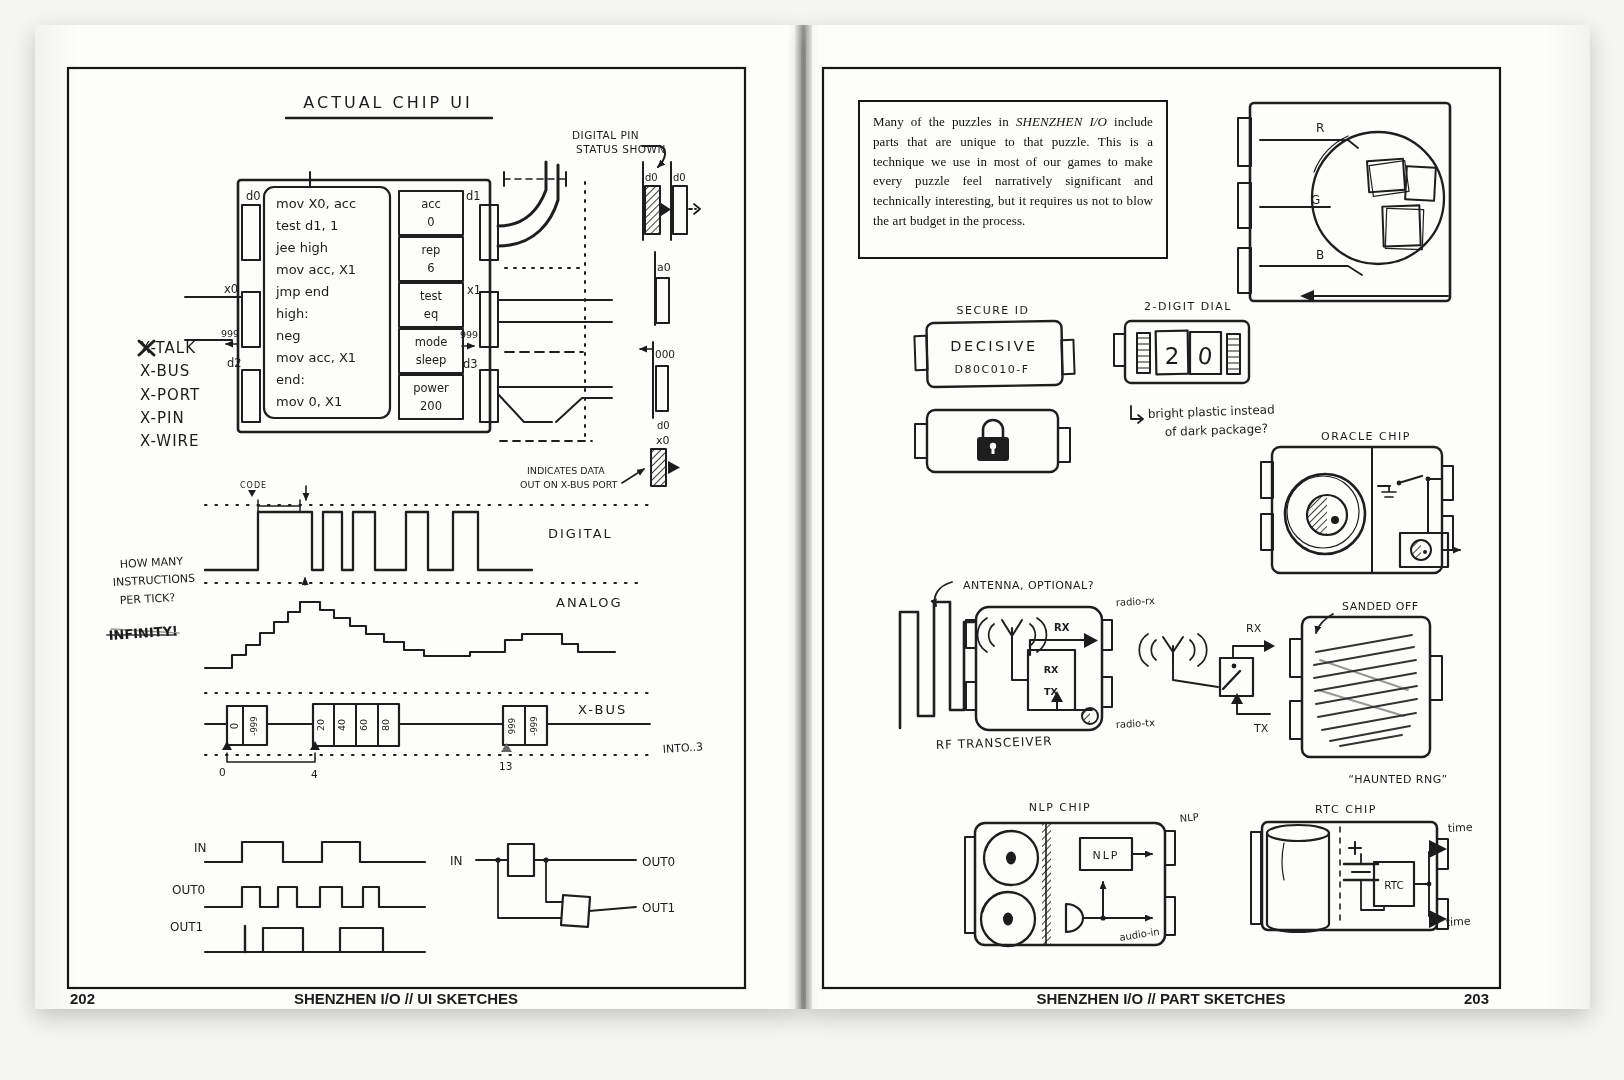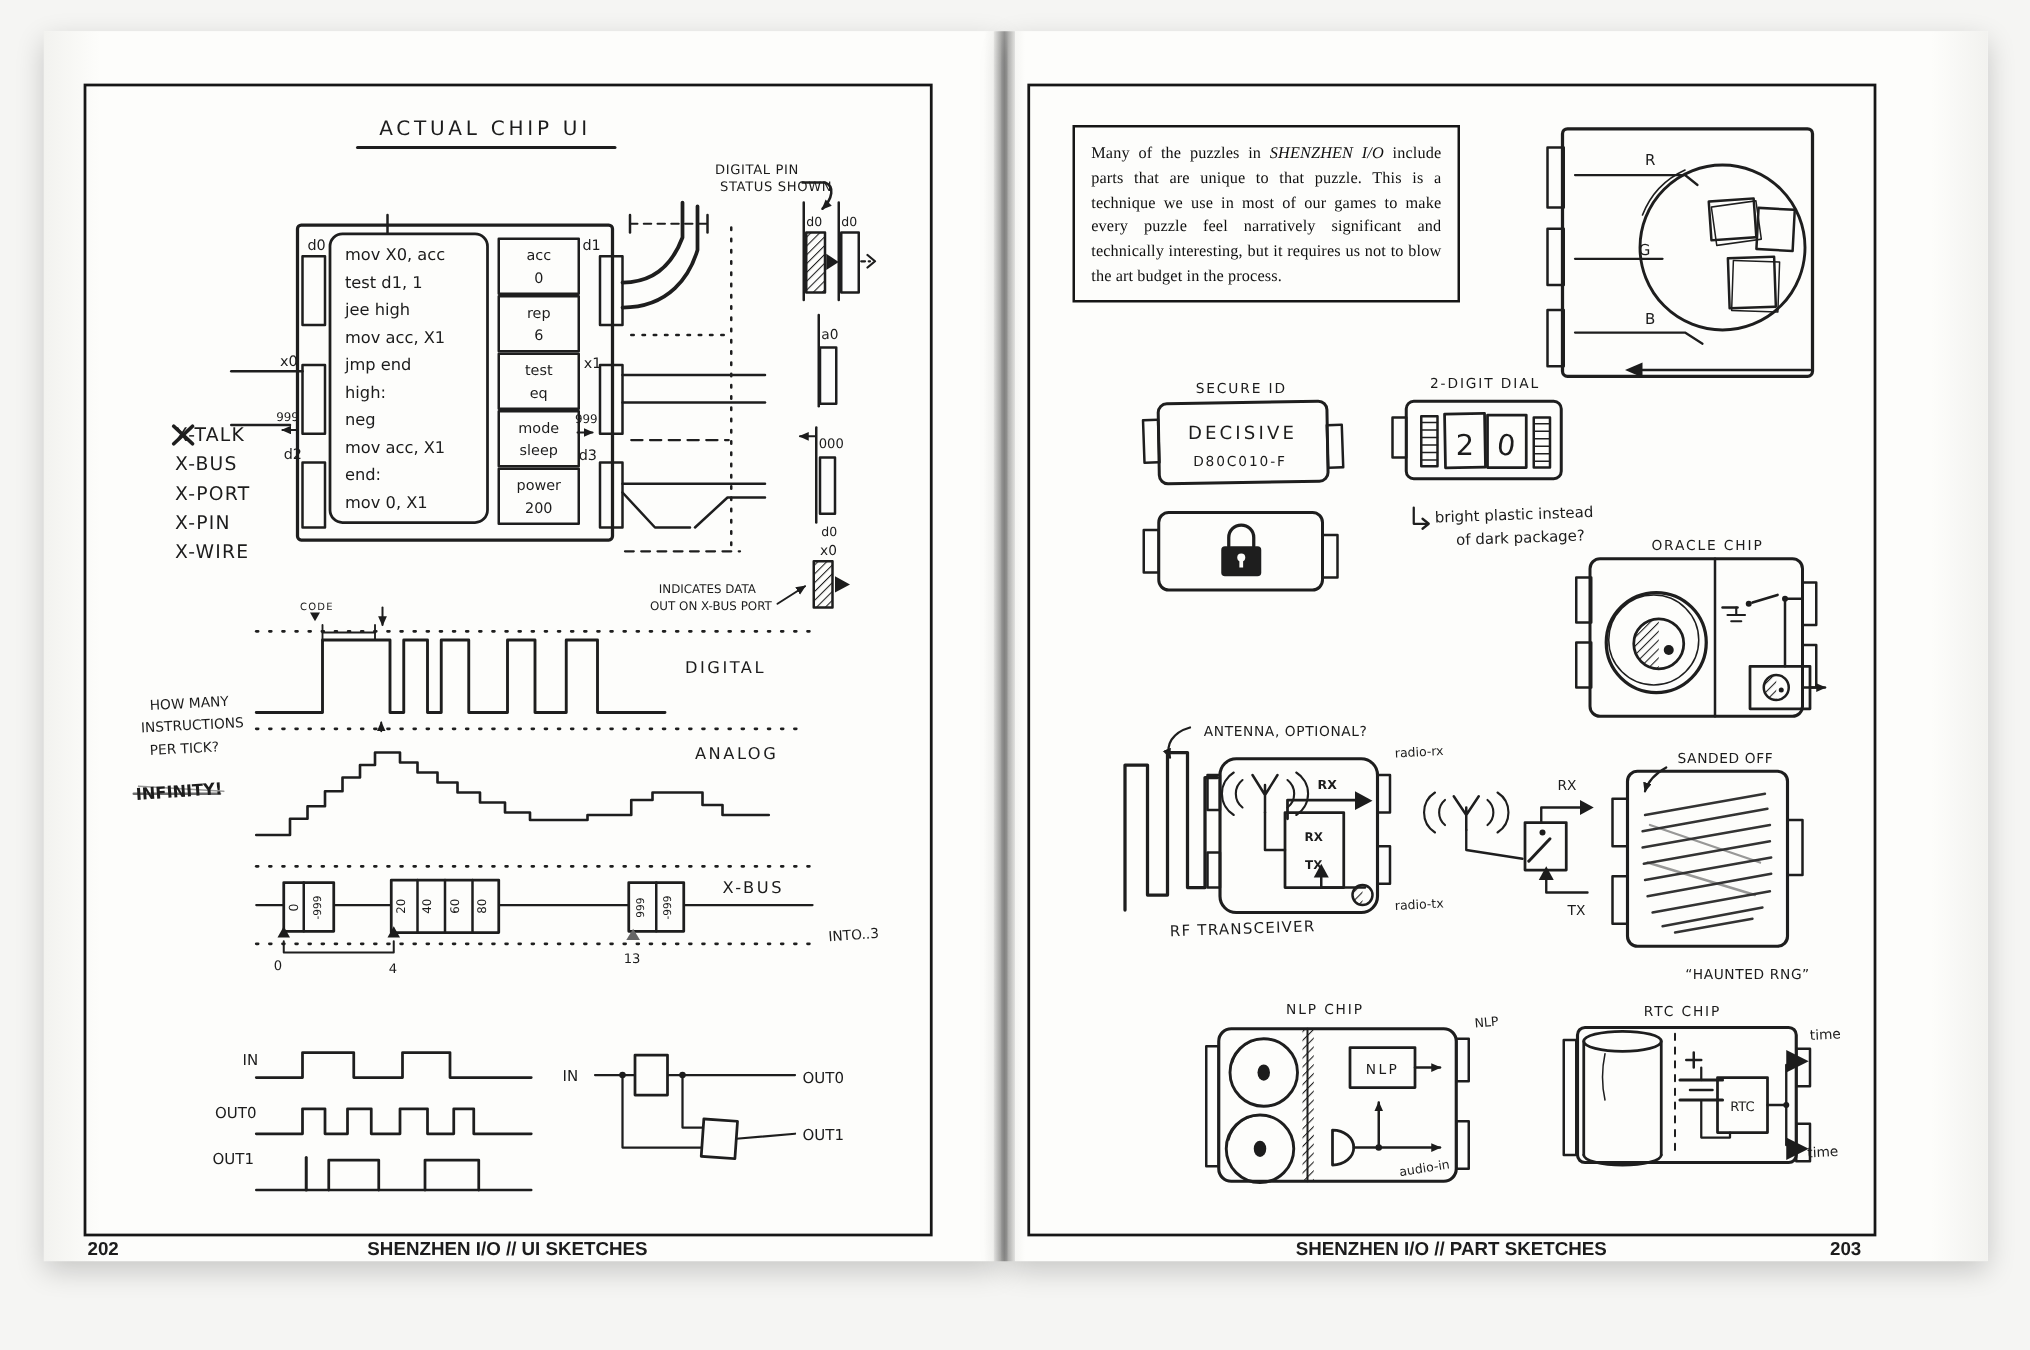--- a/index.html
+++ b/index.html
@@ -1,21 +1,21 @@
 <!DOCTYPE html>
 <html><head>
 <meta charset="utf-8">
 <style>
   html,body{margin:0;padding:0;background:#f5f5f3;width:1624px;height:1080px;overflow:hidden}
   .stage{position:relative;width:1624px;height:1080px;font-family:"Liberation Sans",sans-serif}
   .page{position:absolute;top:25px;height:984px;background:#fdfdfb;box-shadow:0 8px 22px rgba(0,0,0,.20)}
   .page.left{left:35px;width:766px;background:linear-gradient(to right,#f2f2ef,#fdfdfb 45px,#fdfdfb calc(100% - 14px),#efefec)}
   .page.right{left:806px;width:784px;background:linear-gradient(to left,#f2f2ef,#fdfdfb 45px,#fdfdfb calc(100% - 14px),#efefec)}
   .spine{position:absolute;left:795px;top:25px;width:17px;height:984px;background:linear-gradient(to right,rgba(0,0,0,.05),rgba(0,0,0,.38) 50%,rgba(0,0,0,.08))}
-  .intro{position:absolute;left:858px;top:100px;width:280px;background:#fdfdfb;border:2px solid #161616;padding:10px 13px 9px;font:13px/1.52 "Liberation Serif",serif;text-align:justify;color:#101010;letter-spacing:.1px}
+  .intro{position:absolute;left:858px;top:100px;width:280px;background:#fdfdfb;border:2px solid #161616;padding:10px 13px 26px;font:13px/1.52 "Liberation Serif",serif;text-align:justify;color:#101010;letter-spacing:.1px}
   .intro::after{content:"";position:absolute;z-index:-1;left:4px;top:5px;width:100%;height:100%;border:2px solid #161616}
   .intro em{font-style:italic}
   svg{position:absolute;left:0;top:0}
   svg text{stroke:none;fill:#1c1c1c}
   .hw{font-family:"DejaVu Sans",sans-serif}
   .ft{font-family:"Liberation Sans",sans-serif;font-weight:bold;font-size:15px}
 </style>
 </head>
 <body>
 

